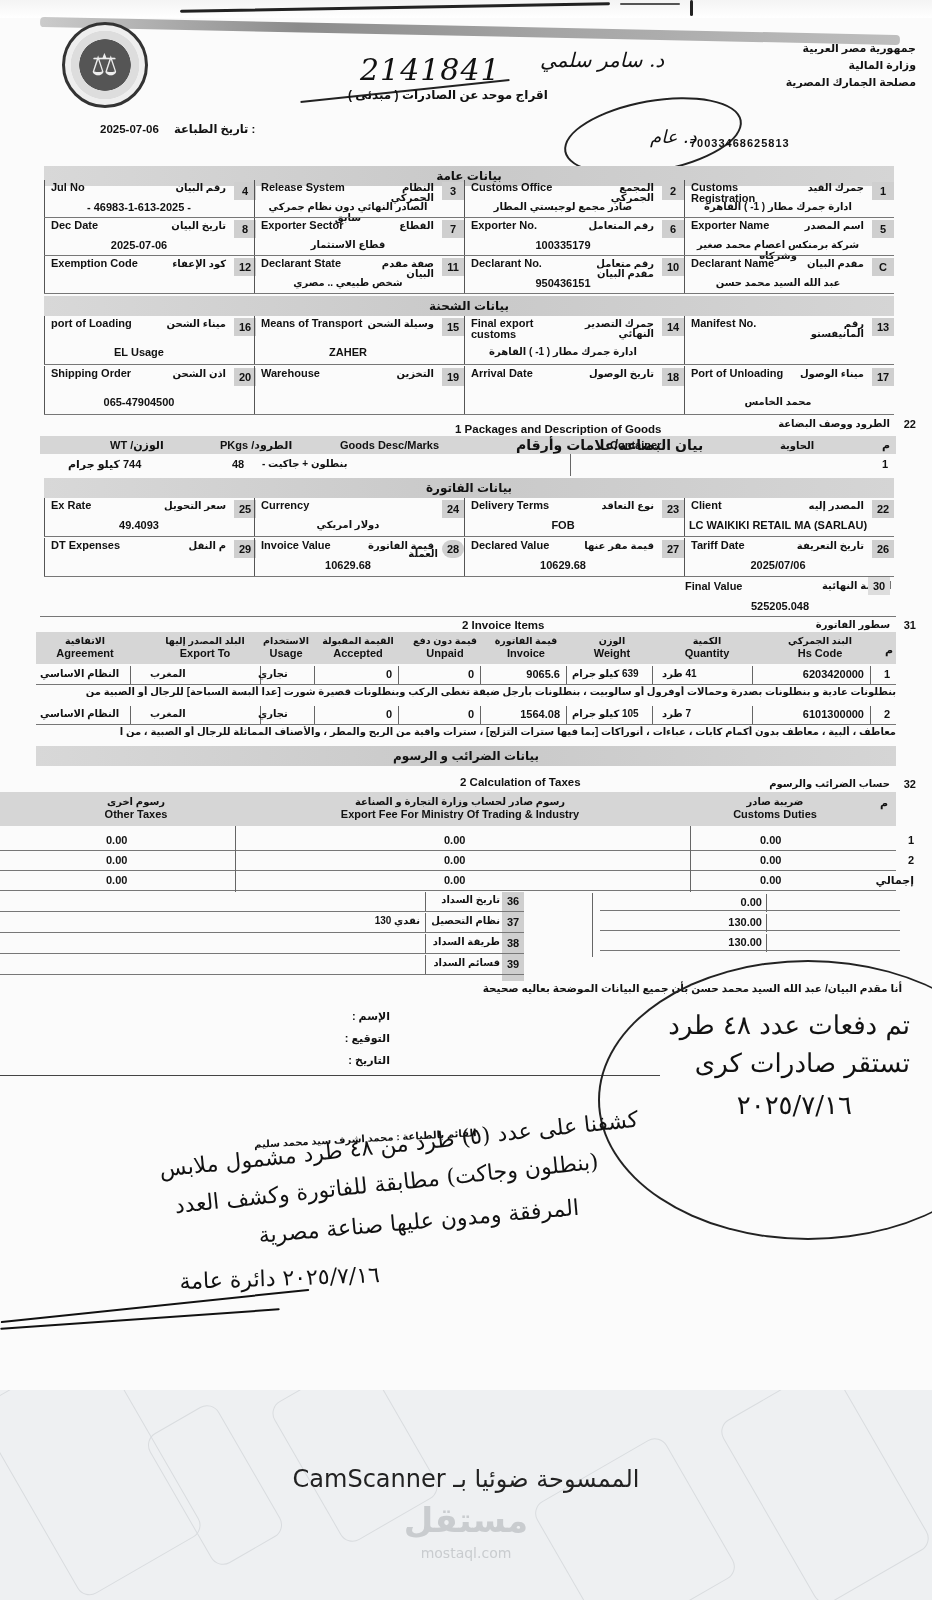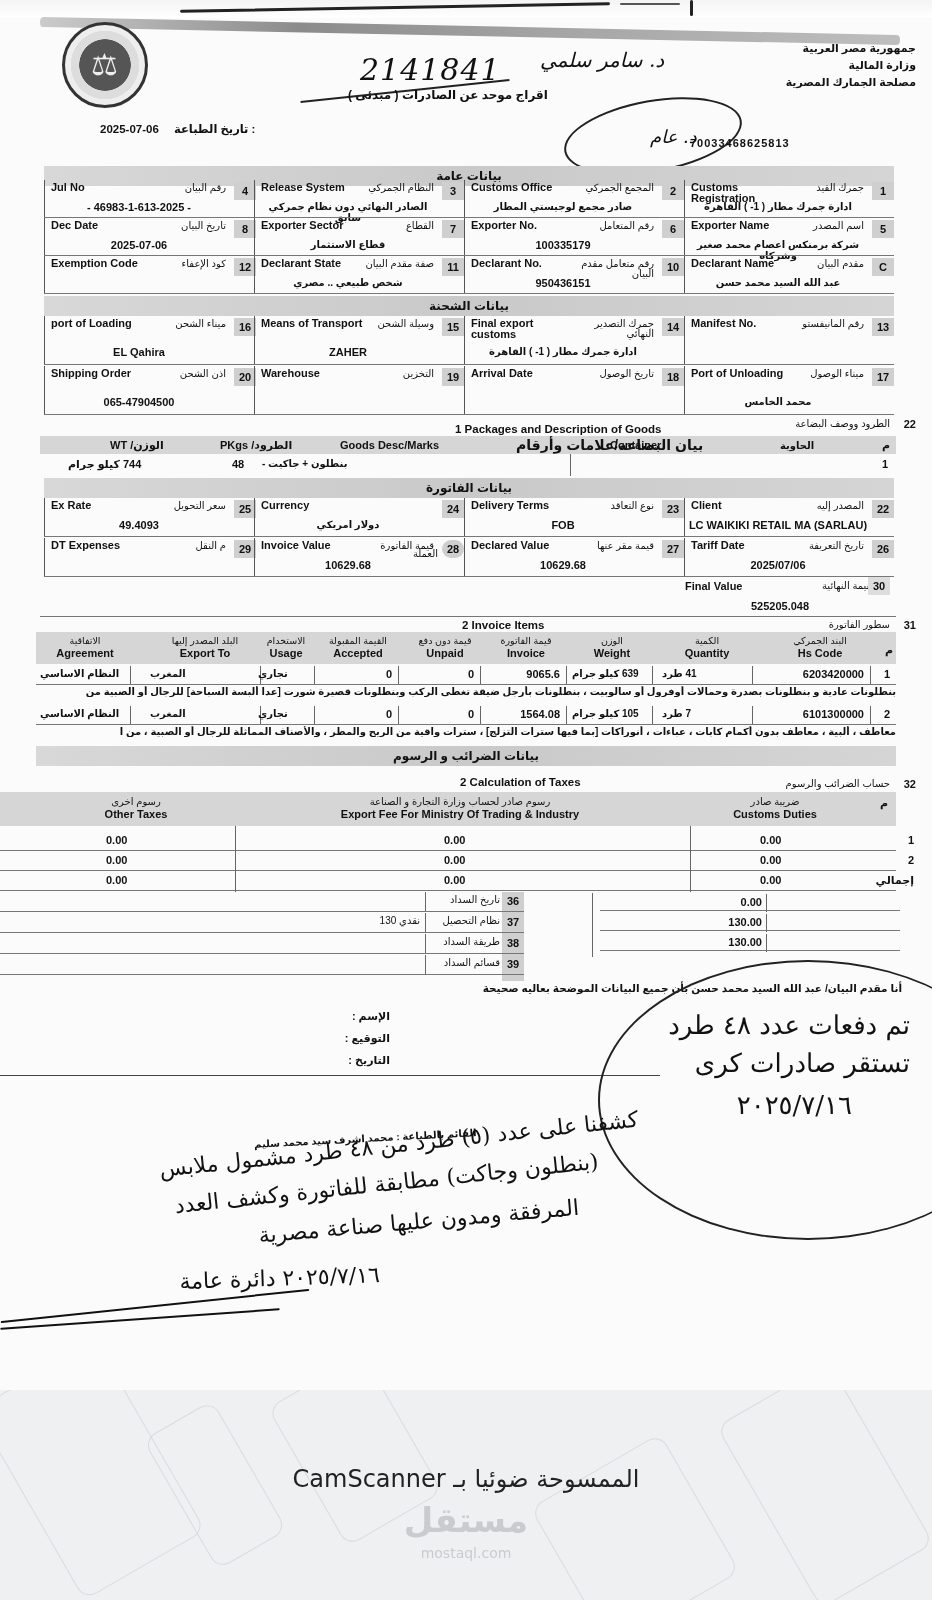--- a/index.html
+++ b/index.html
@@ -22,21 +22,21 @@
   .oval { position: absolute; border: 2px solid #222; border-radius: 50%; }
   .print-date { position: absolute; left: 68px; top: 122px; font-size: 11.5px; font-weight: bold; margin-left: 32px; }
   .print-date .lbl { margin-left: 12px; }
   .serial { position: absolute; left: 690px; top: 137px; font-size: 11px; font-weight: bold; letter-spacing: 1px; }
 
   .band { position: absolute; left: 44px; width: 850px; height: 20px; background: linear-gradient(90deg,#d8d8d8,#c9c9c9 50%,#d5d5d5); text-align: center; font-size: 12px; font-weight: bold; line-height: 20px; direction: rtl; }
 
   .cell { position: absolute; height: 38px; border-left: 1px solid #555; }
   .fld { position: absolute; font-size: 11px; }
   .en { font-weight: bold; font-size: 11px; }
-  .ar { font-size: 10px; font-weight: normal; direction: rtl; }
+  .ar { font-size: 10px; font-weight: bold; direction: rtl; }
   .num { position: absolute; width: 22px; height: 18px; background: #cfcfcf; text-align: center; font-size: 11px; font-weight: bold; line-height: 18px; }
   .val { position: absolute; font-size: 11px; font-weight: bold; text-align: center; }
 
   .pkg-title { position: absolute; left: 455px; top: 423px; font-size: 11.5px; font-weight: bold; }
   .grey-hdr { position: absolute; left: 40px; width: 856px; background: #d6d6d6; }
   .colh { position: absolute; font-size: 11px; font-weight: bold; text-align: center; line-height: 13px; }
   .tblval { position: absolute; font-size: 11px; font-weight: bold; }
 
   .vline { position: absolute; width: 1px; background: #666; }
   .hl { position: absolute; height: 1px; background: #777; }
@@ -168,21 +168,21 @@
       </div>
       <div class="hl" style="left: 44px; top: 293px; width: 850px;"></div>
     </div>
 
   <div class="band" style="top:296px">بيانات الشحنة</div>
   <div id="shipment-grid">
       <div class="cell" style="left: 44px; top: 316px; width: 188px; height: 48px;">
         <span class="num" style="right: -24px; top: 2px;">16</span>
         <span class="fld en" style="left: 6px; top: 2px; max-width: 103.4px; line-height: 11px;">port of Loading</span>
         <span class="fld ar" style="right: 6px; top: 3px; max-width: 75.2px; line-height: 10px; text-align: right;">ميناء الشحن</span>
-        <span class="val" style="left: 0px; width: 188px; top: 30px;">EL Qahira</span>
+        <span class="val" style="left: 0px; width: 188px; top: 30px;">EL Usage</span>
       </div>
       <div class="cell" style="left: 254px; top: 316px; width: 186px; height: 48px;">
         <span class="num" style="right: -24px; top: 2px;">15</span>
         <span class="fld en" style="left: 6px; top: 2px; max-width: 102.3px; line-height: 11px;">Means of Transport</span>
         <span class="fld ar" style="right: 6px; top: 3px; max-width: 74.4px; line-height: 10px; text-align: right;">وسيلة الشحن</span>
         <span class="val" style="left: 0px; width: 186px; top: 30px;">ZAHER</span>
       </div>
       <div class="cell" style="left: 464px; top: 316px; width: 196px; height: 48px;">
         <span class="num" style="right: -24px; top: 2px;">14</span>
         <span class="fld en" style="left: 6px; top: 2px; max-width: 107.8px; line-height: 11px;">Final export customs</span>

